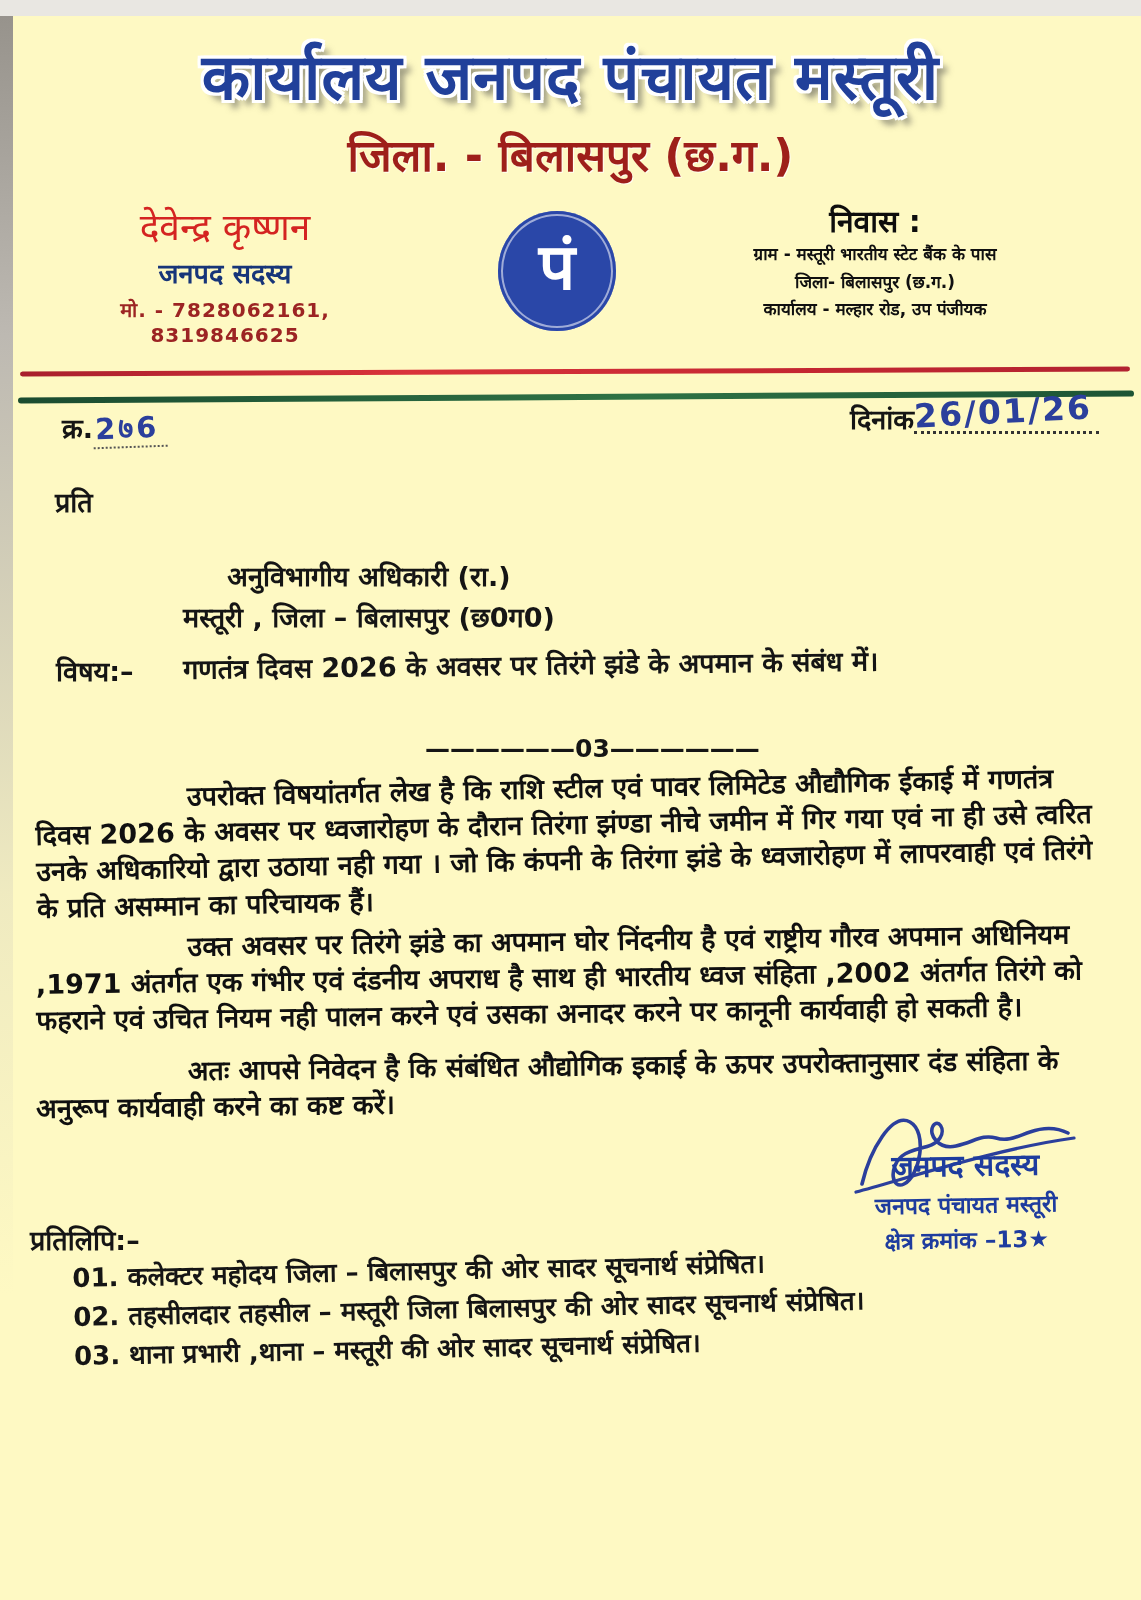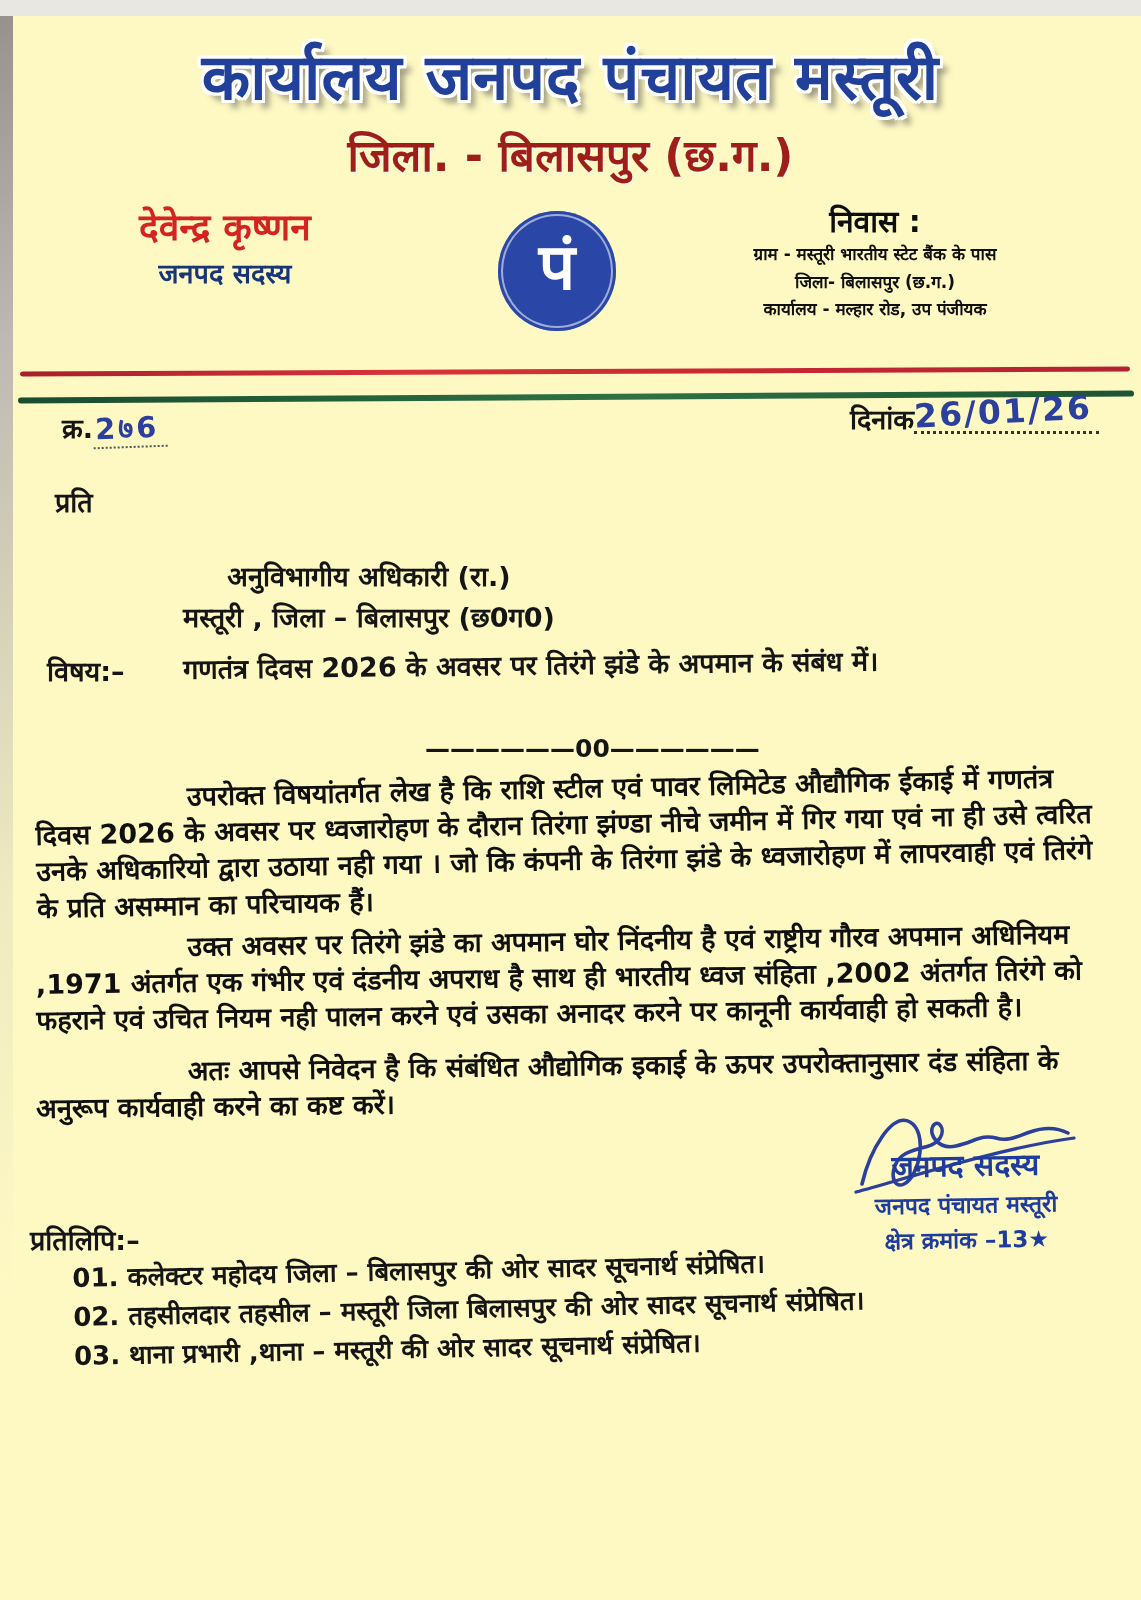--- a/index.html
+++ b/index.html
@@ -24,21 +24,21 @@
                 0 -3px 0 #fff, 0 3px 0 #fff, -3px 0 0 #fff, 3px 0 0 #fff,
                 7px 8px 6px rgba(70,70,70,.55);
     white-space:nowrap;
   }
   .lh-subtitle {
     position:absolute; top:108px; left:0; width:100%;
     text-align:center; font-size:44px; font-weight:bold; color:#9e1f1a;
     text-shadow:1px 1px 0 rgba(255,255,255,.8);
   }
   .officer { position:absolute; left:52px; top:184px; width:346px; text-align:center; }
-  .officer-name { font-size:37px; font-weight:bold; color:#d42421; }
+  .officer-name { font-size:37px; font-weight:normal; color:#d42421; }
   .officer-desig { font-size:27px; font-weight:bold; color:#173579; margin-top:3px; }
   .officer-org { font-size:19px; font-weight:bold; color:#8f2322; margin-top:8px; }
   .officer-mob { font-size:20px; font-weight:bold; color:#9c2423; margin-top:5px; letter-spacing:1px; }
   .logo {
     position:absolute; left:498px; top:195px; width:118px; height:120px;
     border-radius:50%; background:#2a47a8;
     display:flex; align-items:center; justify-content:center;
     box-shadow:inset 0 0 0 3px #2a47a8, inset 0 0 0 5px rgba(255,255,255,.55);
   }
   .logo-glyph { color:#fff; font-size:64px; font-weight:bold; line-height:1; padding-bottom:8px; }
@@ -67,21 +67,21 @@
   .date-row { position:absolute; left:850px; top:384px; display:flex; }
   .date-label { font-size:27px; font-weight:bold; }
   .date-underline { border-bottom:3px dotted #333; min-width:185px; position:relative; height:34px; }
   .date-hand {
     position:absolute; left:0; top:-8px; font-size:33px; font-weight:600;
     transform:rotate(-3deg); letter-spacing:2px; white-space:nowrap;
   }
   
   .prati { position:absolute; left:55px; top:467px; font-size:27px; font-weight:bold; }
   .recipient { position:absolute; left:183px; top:541px; font-size:27px; font-weight:bold; line-height:1.5;text-align:center; }
-  .subject-label { position:absolute; left:47px; top:636px; font-size:27px; font-weight:bold; }
+  .subject-label { position:absolute; left:56px; top:636px; font-size:27px; font-weight:bold; }
   .subject-text {
     position:absolute; left:183px; top:634px; width:930px;
     font-size:27px; font-weight:bold; transform:rotate(-0.7deg); transform-origin:left center;
   }
   .separator { position:absolute; left:425px; top:718px; font-size:25px; font-weight:bold; letter-spacing:0; }
   .letter-body { position:absolute; left:36px; top:766px; width:1080px; font-size:27px; font-weight:600; color:#101010; }
   .letter-body p { text-indent:152px; line-height:1.34; transform-origin:left center; }
   .p1 { transform:rotate(-1.2deg); }
   .p2 { transform:rotate(-0.8deg); margin-top:4px; }
   .p3 { transform:rotate(-0.7deg); margin-top:16px; width:1045px; }
@@ -108,20 +108,21 @@
 <div class="page">
 
   <div class="scan-edge"></div>
 
   <div class="lh-title">कार्यालय जनपद पंचायत मस्तूरी</div>
   <div class="lh-subtitle">जिला. - बिलासपुर (छ.ग.)</div>
 
   <div class="officer">
     <div class="officer-name">देवेन्द्र कृष्णन</div>
     <div class="officer-desig">जनपद सदस्य</div>
+    <div class="officer-mob">मो. - 7828062161, 8319846625</div>
   </div>
 
   <div class="logo">
     <span class="logo-glyph">पं</span>
   </div>
 
   <div class="residence">
     <div class="res-head">निवास :</div>
     <div class="res-line">ग्राम - मस्तूरी भारतीय स्टेट बैंक के पास</div>
     <div class="res-line">जिला- बिलासपुर (छ.ग.)</div>
@@ -143,21 +144,21 @@
 
   <div class="prati">प्रति</div>
   <div class="recipient">
     <div>अनुविभागीय अधिकारी (रा.)</div>
     <div>मस्तूरी , जिला – बिलासपुर (छ0ग0)</div>
   </div>
 
   <div class="subject-label">विषय:–</div>
   <div class="subject-text">गणतंत्र दिवस 2026 के अवसर पर तिरंगे झंडे के अपमान के संबंध में।</div>
 
-  <div class="separator">——————00——————</div>
+  <div class="separator">——————03——————</div>
 
   <div class="letter-body">
     <p class="p1">उपरोक्त विषयांतर्गत लेख है कि राशि स्टील एवं पावर लिमिटेड औद्यौगिक ईकाई  में गणतंत्र दिवस 2026 के अवसर पर ध्वजारोहण के दौरान तिरंगा झंण्डा नीचे जमीन में गिर गया एवं ना ही उसे त्वरित उनके अधिकारियो द्वारा उठाया नही गया । जो कि कंपनी के तिरंगा झंडे के ध्वजारोहण में लापरवाही एवं तिरंगे के प्रति असम्मान  का परिचायक हैं।</p>
     <p class="p2">उक्त अवसर पर तिरंगे झंडे का अपमान घोर निंदनीय है एवं राष्ट्रीय गौरव अपमान अधिनियम ,1971 अंतर्गत एक गंभीर एवं दंडनीय अपराध है साथ ही भारतीय ध्वज संहिता ,2002 अंतर्गत तिरंगे को फहराने एवं उचित नियम नही पालन करने एवं उसका अनादर करने पर कानूनी कार्यवाही हो सकती है।</p>
     <p class="p3">अतः आपसे निवेदन है कि संबंधित औद्योगिक इकाई के ऊपर उपरोक्तानुसार दंड संहिता के अनुरूप कार्यवाही करने का कष्ट करें।</p>
   </div>
 
   <svg class="sig-svg" viewBox="0 0 235 108">
     <path d="M14,86 C22,52 44,14 62,24 C80,34 72,78 56,86 C44,92 40,70 54,58 C66,48 84,52 92,40 C98,31 90,20 85,28 C80,37 91,52 108,48 C126,44 134,36 148,40 C160,44 170,38 182,34 C196,29 210,30 220,35" fill="none" stroke="#2b3f9c" stroke-width="3.6" stroke-linecap="round"></path>
     <path d="M8,94 C60,80 152,50 226,40" fill="none" stroke="#2b3f9c" stroke-width="3.2" stroke-linecap="round"></path>

